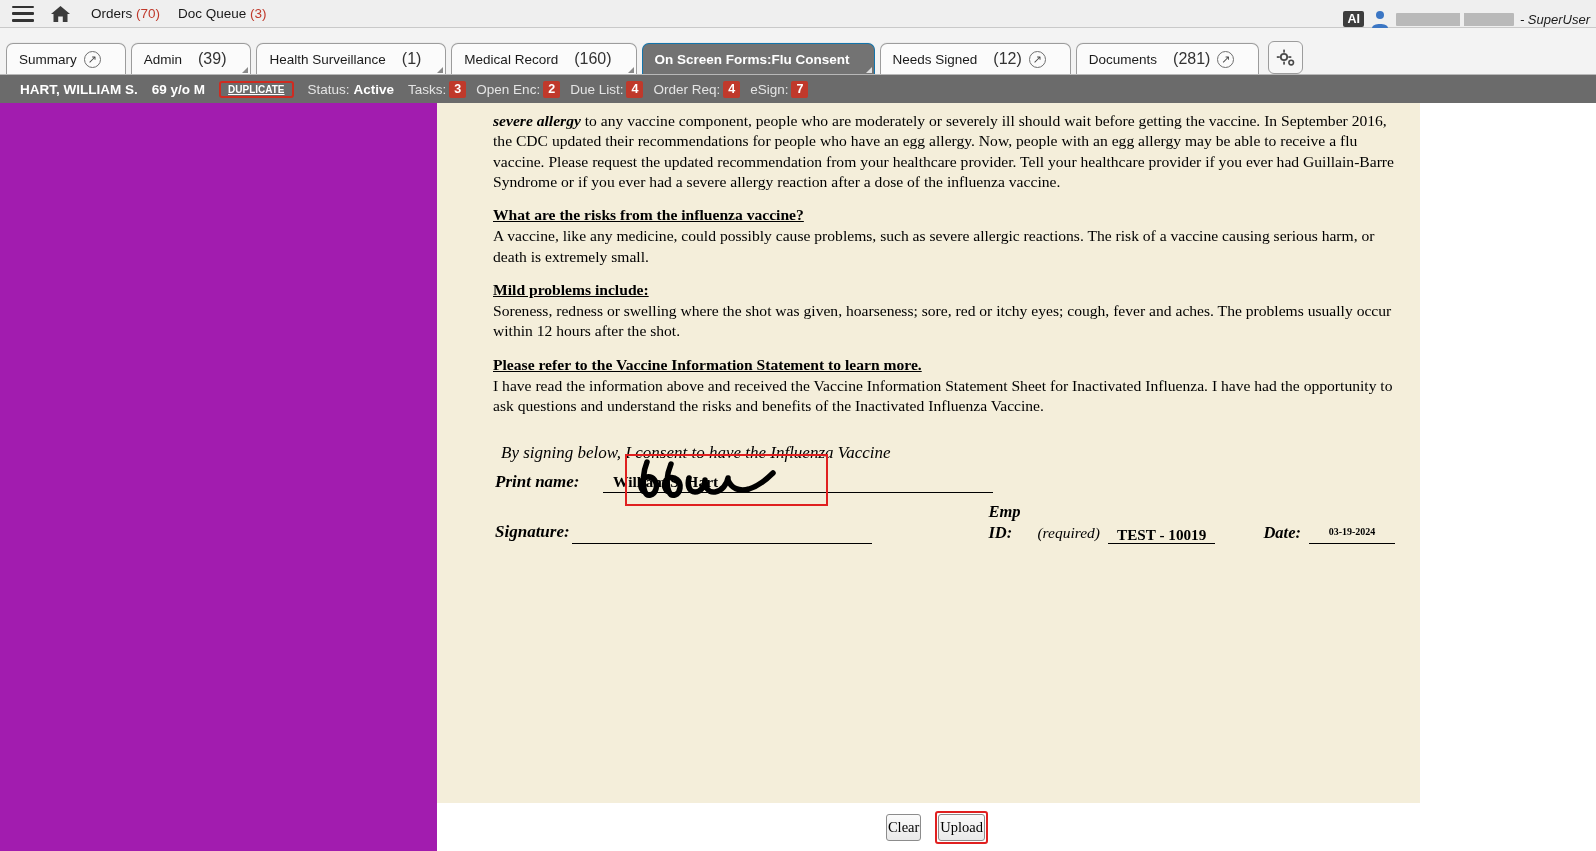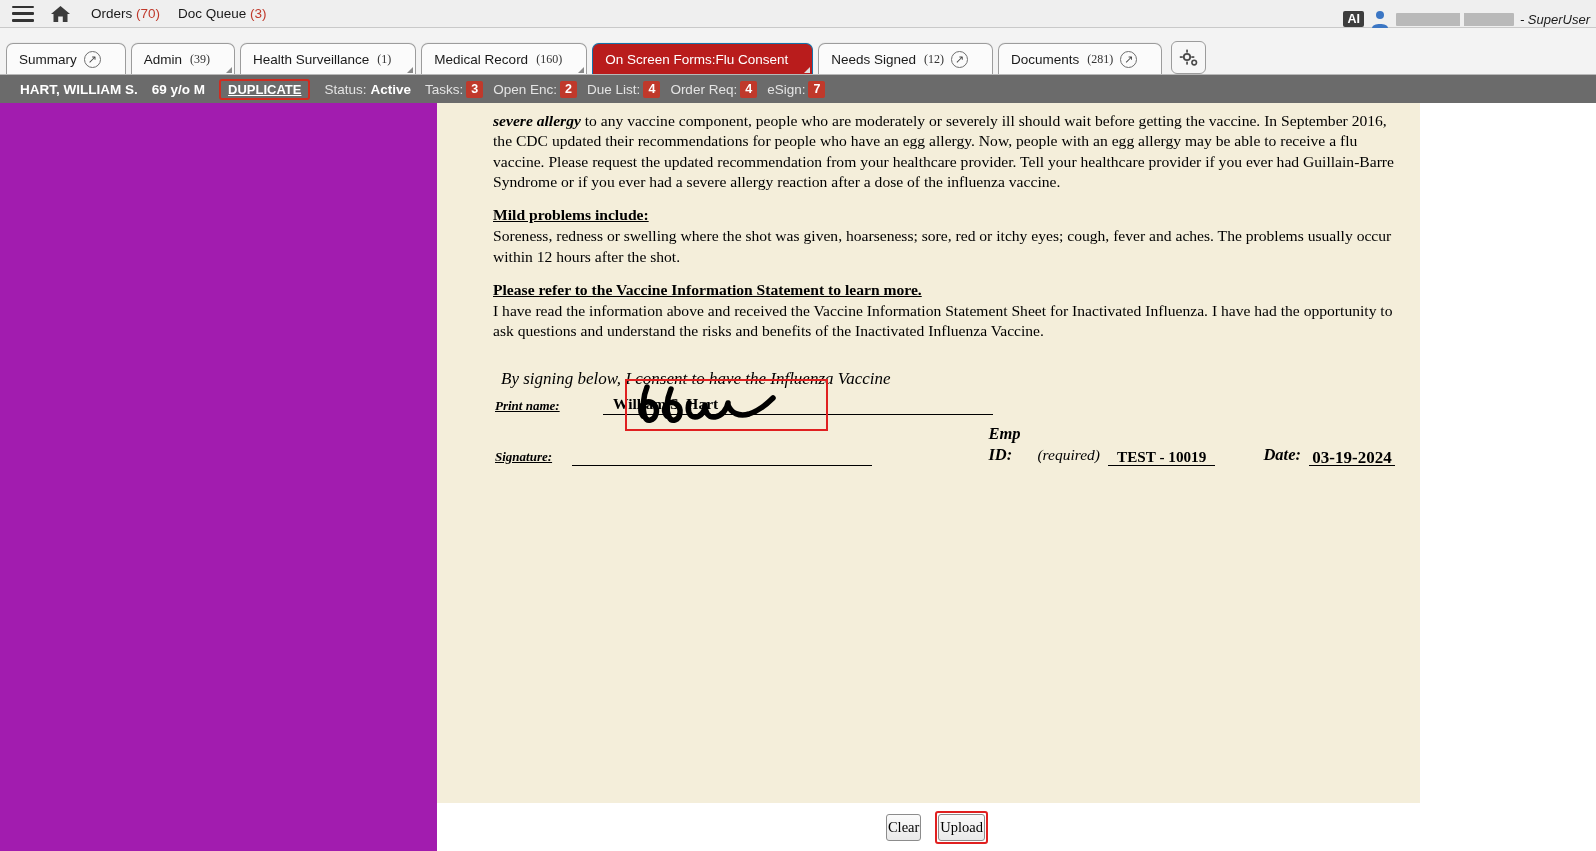--- a/index.html
+++ b/index.html
@@ -69,32 +69,32 @@
     height: 31px;
     display: flex;
     align-items: center;
     padding: 0 24px 0 12px;
     font-size: 13.5px;
     color: #1a1a1a;
     cursor: pointer;
     white-space: nowrap;
     box-shadow: 0 -1px 0 rgba(0,0,0,0.03);
   }
-  .tab .tab-count { font-size: 12px; color: #333; margin-left: 8px; font-family: Liberation Serif, serif; }
+  .tab .tab-count { font-size: 16px; color: #333; margin-left: 16px; }
   .tab .corner {
     position: absolute; right: 2px; bottom: 1px;
     width: 0; height: 0;
     border-left: 6px solid transparent;
     border-bottom: 6px solid #8a8a8a;
   }
   .tab.active {
-    background: #b91c1c;
+    background: #737373;
     border-color: #1274ab;
     color: #ffffff;
-    font-weight: normal;
+    font-weight: bold;
   }
   .tab.active .corner { border-bottom-color: #e0e0e0; }
   .ext-icon {
     width: 17px; height: 17px; border-radius: 50%;
     border: 1.4px solid #6f6f6f; color: #4a4a4a;
     display: inline-flex; align-items: center; justify-content: center;
     font-size: 11px; margin-left: 7px; line-height: 1;
   }
   .gear-tab {
     background: #f7f7f7;
@@ -117,21 +117,21 @@
     padding-left: 20px;
     font-size: 13.5px;
     gap: 0;
   }
   .pb-name { font-weight: bold; margin-right: 14px; }
   .pb-age { margin-right: 14px; font-weight: bold; }
   .dup-badge {
     border: 2px solid #d02b20;
     color: #ffffff;
     font-weight: bold;
-    font-size: 13px;
+    font-size: 10px;
     padding: 1px 7px;
     border-radius: 3px;
     margin-right: 14px;
     text-decoration: underline;
   }
   .pb-label { color: #e4e4e4; }
   .pb-strong { font-weight: bold; color: #ffffff; margin-left: 4px;}
   .pb-chip {
     background: #c0392b; color: #fff; font-weight: bold; font-size: 12.5px;
     min-width: 17px; height: 17px; border-radius: 2px;
@@ -165,38 +165,38 @@
   .para { margin-bottom: 13px; text-align: left; }
   .hdr { font-weight: bold; text-decoration: underline; display: block; margin-bottom: 1px; }
   em.it { font-style: italic; font-weight: bold; }
   .consent-line {
     font-style: italic;
     font-size: 17px;
     margin: 26px 0 6px 8px;
   }
   .sig-block { margin-left: 2px; position: relative; }
   .sig-row { display: flex; align-items: flex-end; margin-bottom: 3px; }
-  .sig-label { font-weight: bold; font-style: italic; font-size: 13px; width: 108px; text-decoration: underline; }
+  .sig-label { font-weight: bold; font-style: italic; font-size: 17px; width: 108px; }
   .dotline {
     border-bottom: 1px solid #000;
     min-width: 300px;
     height: 19px;
     display: flex; align-items: flex-end;
   }
   .filled {
     font-weight: bold;
     font-size: 15.5px;
     padding-left: 10px;
   }
   .row2 { display: flex; align-items: flex-end; margin-top: 8px; }
   .empid-label { font-weight: bold; font-style: italic; font-size: 16.5px; margin-left: 116px; }
   .req { font-style: italic; font-weight: normal; font-size: 15.5px; margin-left: 6px; }
   .date-label { font-weight: bold; font-style: italic; font-size: 16.5px; margin-left: 48px; }
   .line-sm { border-bottom: 1px solid #000; width: 150px; height: 19px; text-align: center; font-weight: bold; font-size: 15.2px; }
-  .line-md { border-bottom: 1px solid #000; width: 148px; height: 19px; text-align: center; font-weight: bold; font-size: 17px; }
+  .line-md { border-bottom: 1px solid #000; width: 148px; height: 19px; text-align: center; font-weight: bold; font-size: 10px; }
 
   .sig-box {
     position: absolute;
     left: 130px;
     top: -17px;
     width: 203px;
     height: 52px;
     border: 2px solid #e02020;
     background: transparent;
     z-index: 5;
@@ -346,20 +346,24 @@
 
 <div class="docwrap">
 
   <div class="page">
     <div class="page-inner">
 
       <div class="para">
         <em class="it">severe allergy</em><span> to any vaccine component, people who are moderately or severely ill should wait before getting the vaccine.  In September 2016, the CDC updated their recommendations for people who have an egg allergy. Now, people with an egg allergy may be able to receive a flu vaccine. Please request the updated recommendation from your healthcare provider.  Tell your healthcare provider if you ever had Guillain-Barre Syndrome or if you ever had a severe allergy reaction after a dose of the influenza vaccine.</span>
       </div>
 
+      <div class="para">
+        <span class="hdr">What are the risks from the influenza vaccine?</span>
+        <span>A vaccine, like any medicine, could possibly cause problems, such as severe allergic reactions.  The risk of a vaccine causing serious harm, or death is extremely small.</span>
+      </div>
 
       <div class="para">
         <span class="hdr">Mild problems include:</span>
         <span>Soreness, redness or swelling where the shot was given, hoarseness; sore, red or itchy eyes; cough, fever and aches.  The problems usually occur within 12 hours after the shot.</span>
       </div>
 
       <div class="para">
         <span class="hdr">Please refer to the Vaccine Information Statement to learn more.</span>
         <span>I have read the information above and received the Vaccine Information Statement Sheet for Inactivated Influenza.  I have had the opportunity to ask questions and understand the risks and benefits of the Inactivated Influenza Vaccine.</span>
       </div>

